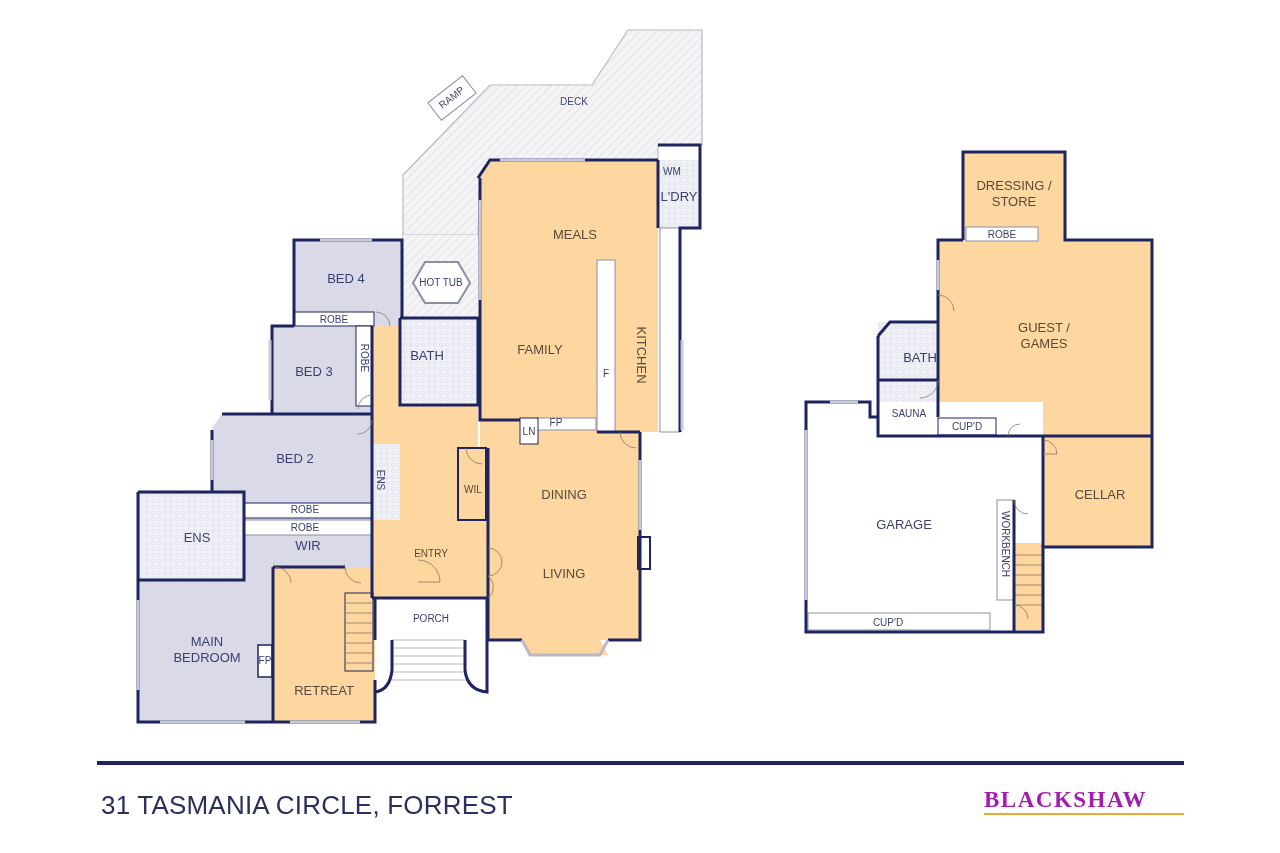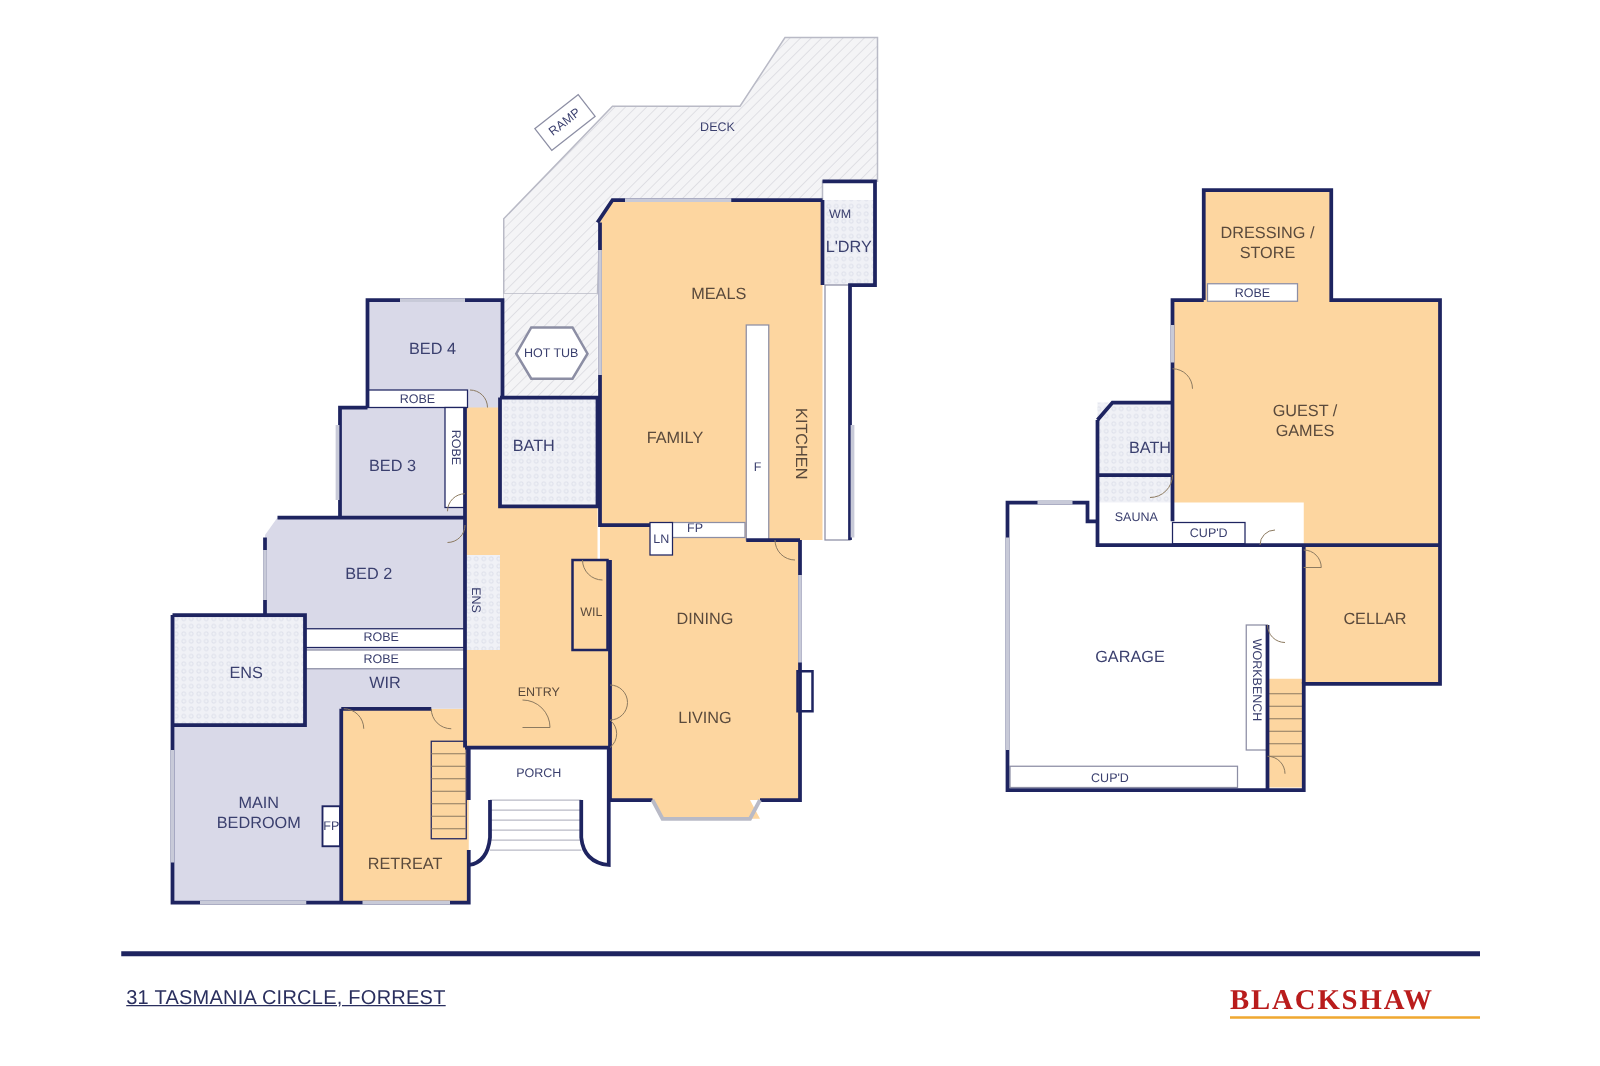--- a/index.html
+++ b/index.html
@@ -3,22 +3,22 @@
 <meta charset="utf-8">
 <style>
   html, body { margin:0; padding:0; background:#ffffff; }
   body { width:1280px; height:853px; position:relative; overflow:hidden; font-family:"Liberation Sans", sans-serif; }
   #plan { position:absolute; left:0; top:0; width:1280px; height:853px; }
   .lbl { font-family:"Liberation Sans", sans-serif; fill:#3a3f6e; text-anchor:middle; dominant-baseline:middle; }
   .lbl-lg { font-size:13px; }
   .lbl-sm { font-size:10px; }
   .lbl-warm { fill:#5a4a3c; }
   #footer-rule { position:absolute; left:97px; top:761px; width:1087px; height:4px; background:#1e2460; }
-  #address { position:absolute; left:101px; top:790px; font-size:16px; color:#2a2f5e; letter-spacing:0.2px; font-family:"Liberation Sans", sans-serif;text-decoration:underline; }
-  #brand { position:absolute; left:984px; top:787px; font-family:"Liberation Serif", serif; font-weight:bold; font-size:23px; color:#b91c1c; letter-spacing:1.5px; }
+  #address { position:absolute; left:101px; top:790px; font-size:26px; color:#2a2f5e; letter-spacing:0.2px; font-family:"Liberation Sans", sans-serif; }
+  #brand { position:absolute; left:984px; top:787px; font-family:"Liberation Serif", serif; font-weight:bold; font-size:23px; color:#a21caf; letter-spacing:1.5px; }
   #brand-underline { position:absolute; left:984px; top:813px; width:200px; height:2px; background:#f0a830; }
 </style>
 </head>
 <body>
 
 <svg id="plan" viewBox="0 0 1280 853" xmlns="http://www.w3.org/2000/svg">
   <defs>
     <pattern id="hatch" width="6" height="6" patternUnits="userSpaceOnUse" patternTransform="rotate(45)">
       <rect width="6" height="6" fill="#f4f4f6"></rect>
       <line x1="0" y1="0" x2="0" y2="6" stroke="#d4d4da" stroke-width="1"></line>

